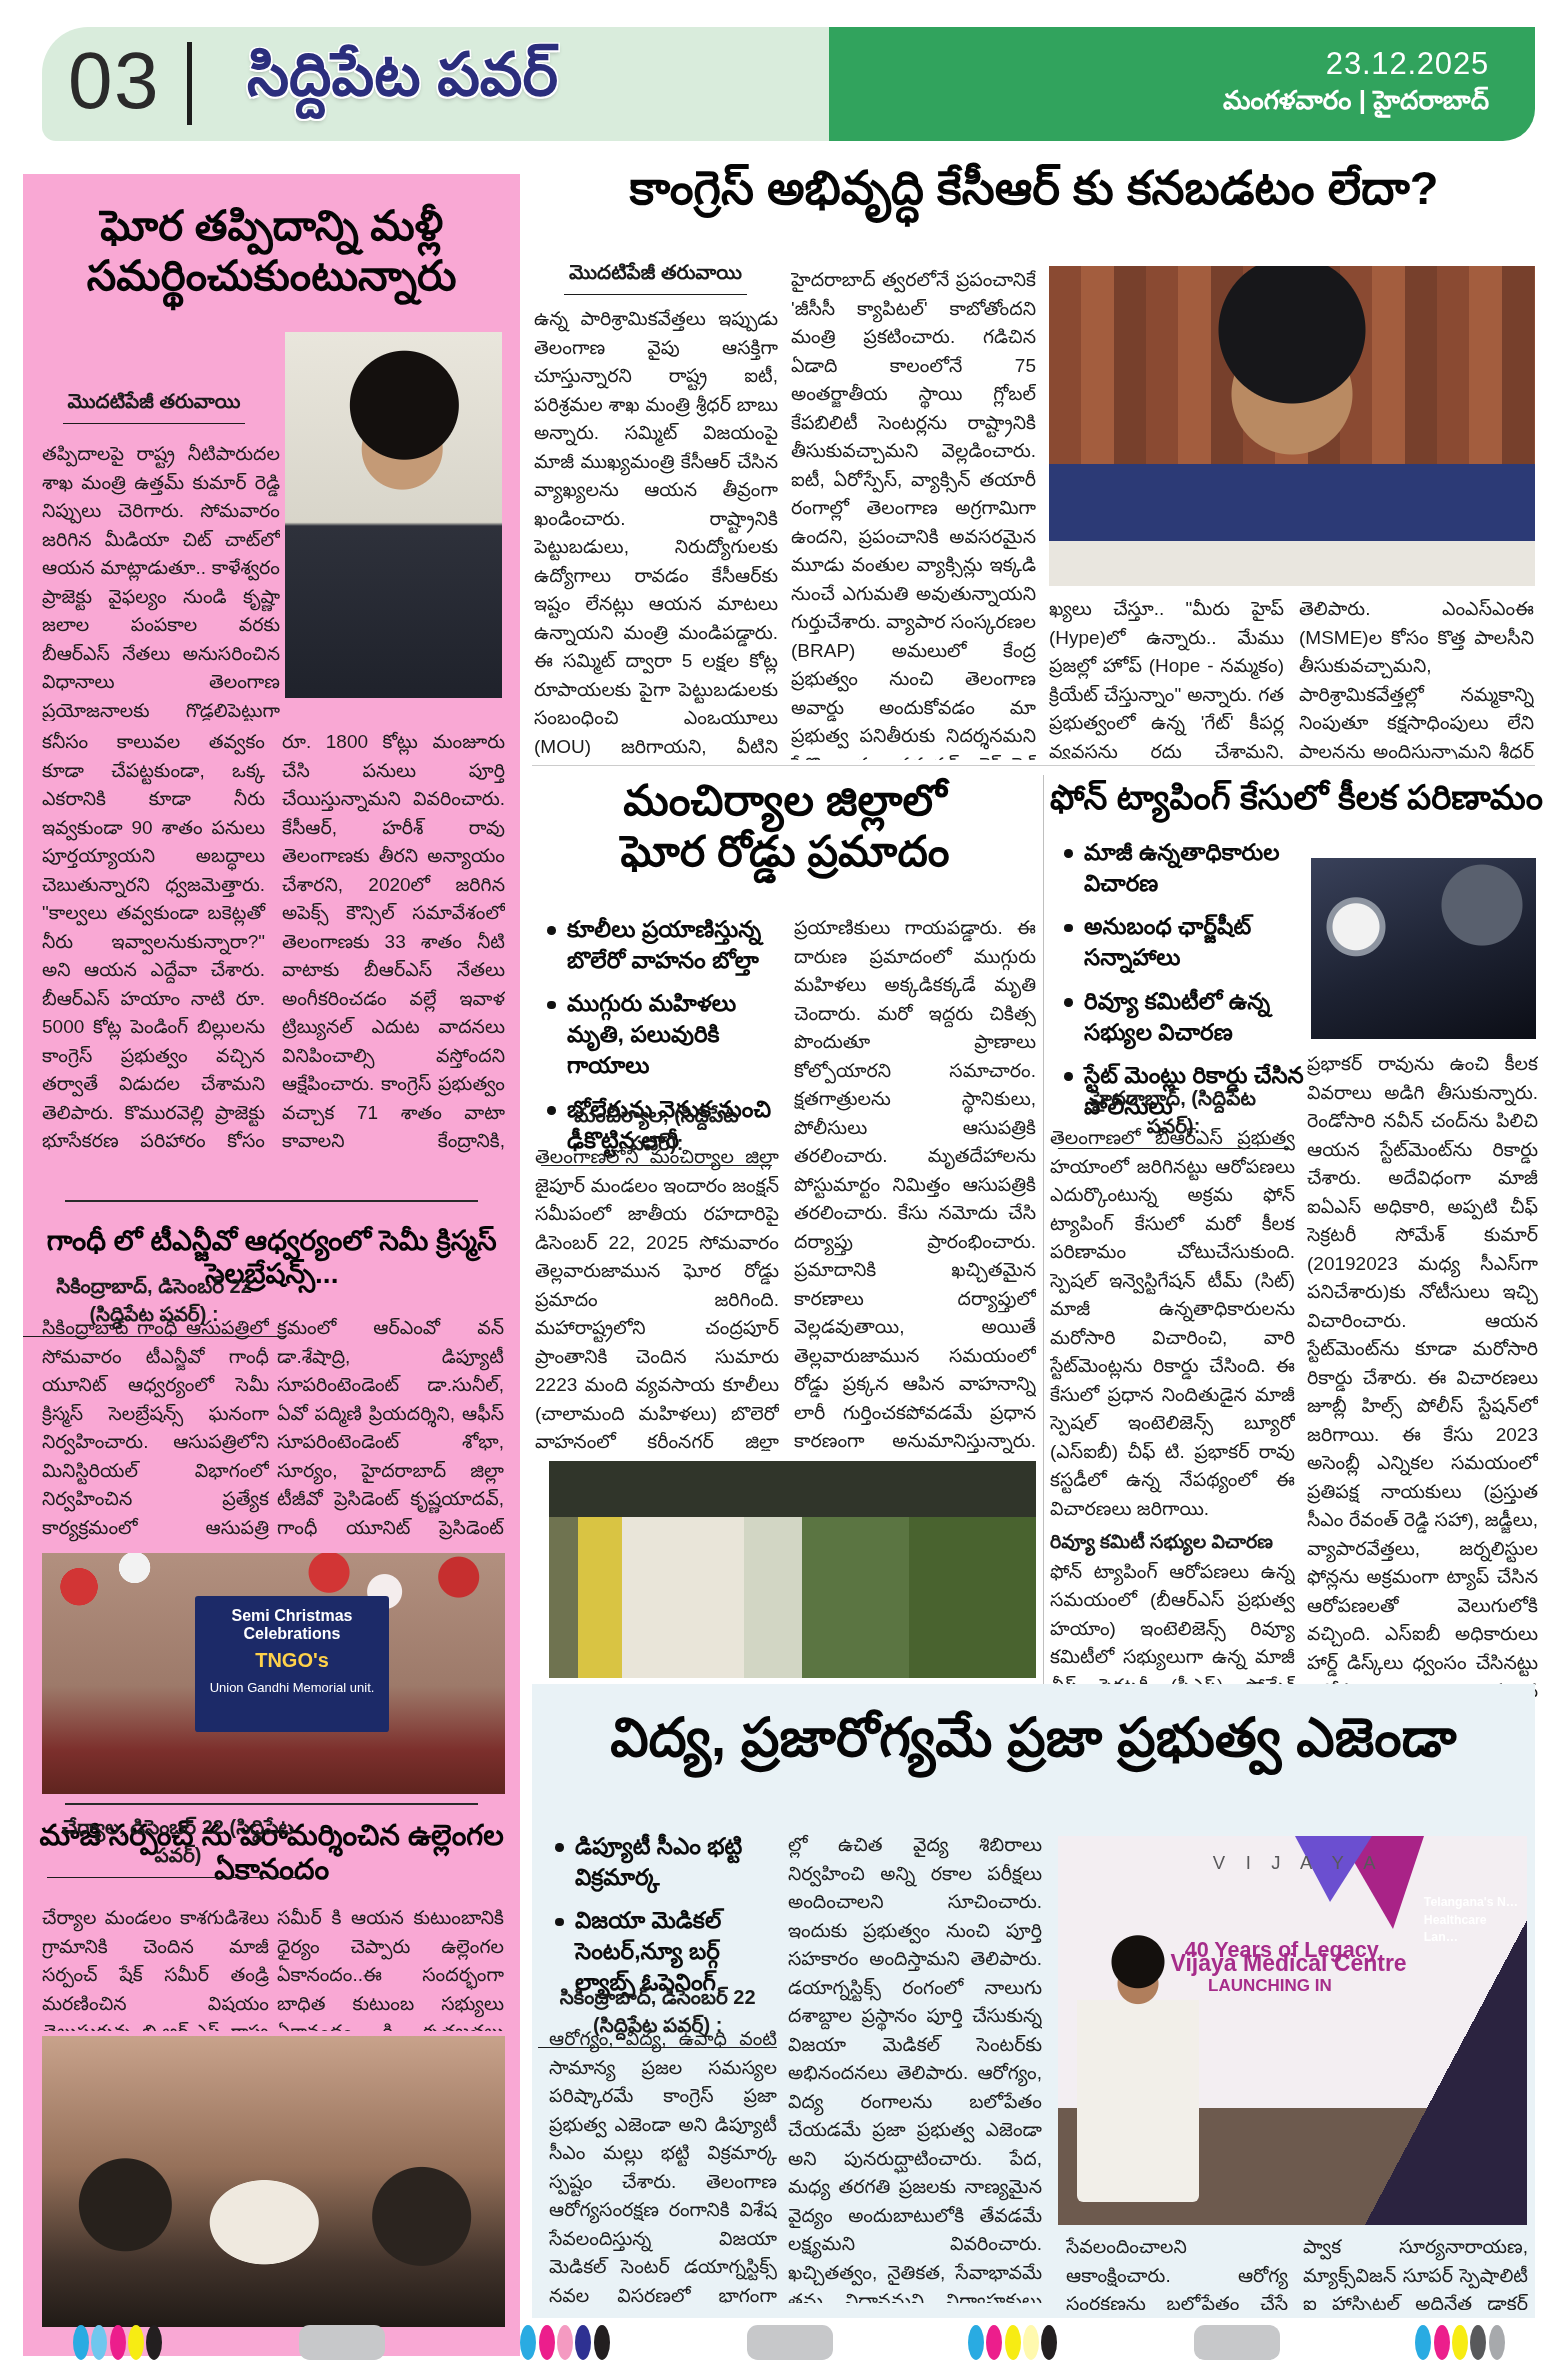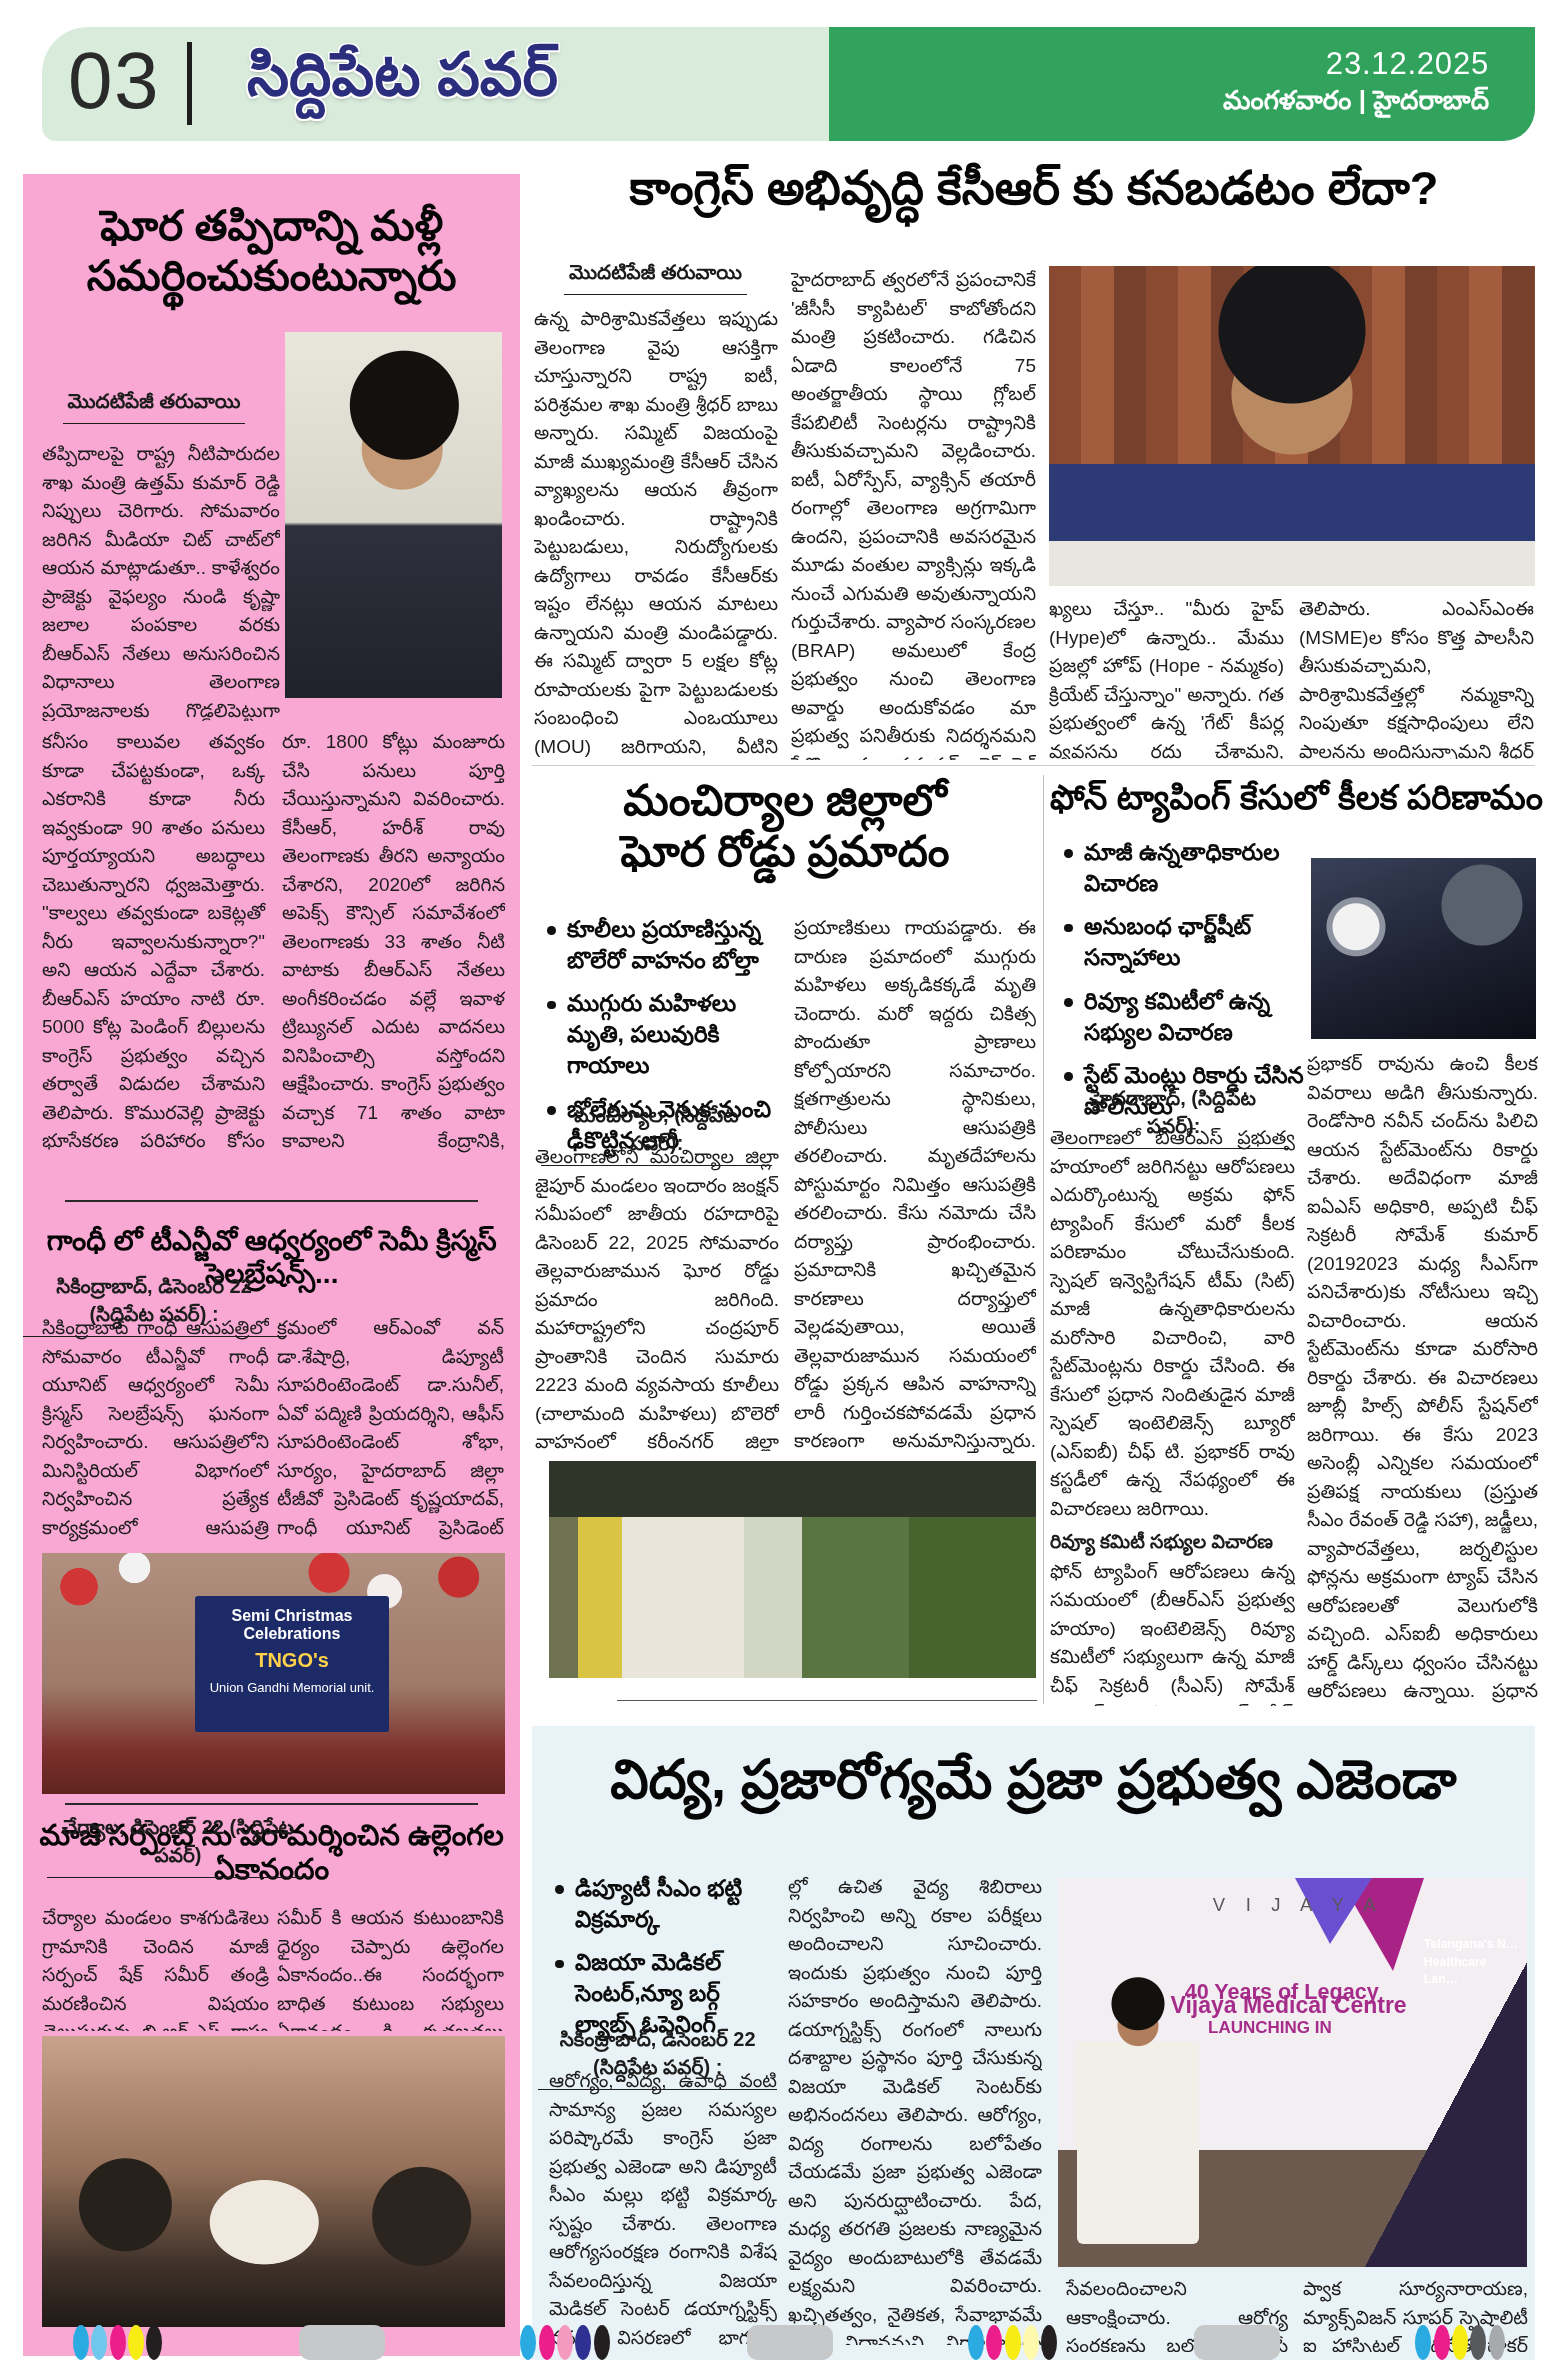--- a/index.html
+++ b/index.html
@@ -188,21 +188,21 @@
   </div>
   <div class="abs body" style="left:1050px;top:1124px;width:245px;height:582px;">
     <span>తెలంగాణలో బీఆర్ఎస్ ప్రభుత్వ హయాంలో జరిగినట్టు ఆరోపణలు ఎదుర్కొంటున్న అక్రమ ఫోన్ ట్యాపింగ్ కేసులో మరో కీలక పరిణామం చోటుచేసుకుంది. స్పెషల్ ఇన్వెస్టిగేషన్ టీమ్ (సిట్) మాజీ ఉన్నతాధికారులను మరోసారి విచారించి, వారి స్టేట్‌మెంట్లను రికార్డు చేసింది. ఈ కేసులో ప్రధాన నిందితుడైన మాజీ స్పెషల్ ఇంటెలిజెన్స్ బ్యూరో (ఎస్ఐబీ) చీఫ్ టి. ప్రభాకర్ రావు కస్టడీలో ఉన్న నేపథ్యంలో ఈ విచారణలు జరిగాయి.</span>
     <span class="sub">రివ్యూ కమిటీ సభ్యుల విచారణ</span>
     <span>ఫోన్ ట్యాపింగ్ ఆరోపణలు ఉన్న సమయంలో (బీఆర్ఎస్ ప్రభుత్వ హయాం) ఇంటెలిజెన్స్ రివ్యూ కమిటీలో సభ్యులుగా ఉన్న మాజీ చీఫ్ సెక్రటరీ (సీఎస్) సోమేశ్ కుమార్, మాజీ ఇంటెలిజెన్స్ చీఫ్ ఐపీఎస్ అధికారి నవీన్ చంద్, జనరల్ అడ్మినిస్ట్రేషన్ డిపార్ట్‌మెంట్ (జీఏడీ) సెక్రటరీలను సిట్ మరోసారి పిలిచి విచారించింది. వీరి స్టేట్‌మెంట్లను రికార్డు చేసింది. ఈ విచారణ జరిగినట్టు తెలుస్తోంది.</span>
     
     
   </div>
   <div class="abs body" style="left:1307px;top:1050px;width:231px;height:655px;">ప్రభాకర్ రావును ఉంచి కీలక వివరాలు అడిగి తీసుకున్నారు. రెండోసారి నవీన్ చంద్‌ను పిలిచి ఆయన స్టేట్‌మెంట్‌ను రికార్డు చేశారు. అదేవిధంగా మాజీ ఐఏఎస్ అధికారి, అప్పటి చీఫ్ సెక్రటరీ సోమేశ్ కుమార్ (20192023 మధ్య సీఎస్‌గా పనిచేశారు)కు నోటీసులు ఇచ్చి విచారించారు. ఆయన స్టేట్‌మెంట్‌ను కూడా మరోసారి రికార్డు చేశారు. ఈ విచారణలు జూబ్లీ హిల్స్ పోలీస్ స్టేషన్‌లో జరిగాయి. ఈ కేసు 2023 అసెంబ్లీ ఎన్నికల సమయంలో ప్రతిపక్ష నాయకులు (ప్రస్తుత సీఎం రేవంత్ రెడ్డి సహా), జడ్జీలు, వ్యాపారవేత్తలు, జర్నలిస్టుల ఫోన్లను అక్రమంగా ట్యాప్ చేసిన ఆరోపణలతో వెలుగులోకి వచ్చింది. ఎస్ఐబీ అధికారులు హార్డ్ డిస్క్‌లు ధ్వంసం చేసినట్టు ఆరోపణలు ఉన్నాయి. ప్రధాన నిందితుడు ప్రభాకర్ రావు డిసెంబర్ 12, 2025న సుప్రీంకోర్టు ఆదేశాల మేరకు లొంగిపోయారు. ఆయన పోలీస్ కస్టడీ డిసెంబర్ 25 వరకు పొడిగించారు. ఇటీవల హైదరాబాద్ నేర పరిశోధన విభాగం అధికారులు కేసు దర్యాప్తును ముమ్మరం చేశారు. ఈ కేసు దర్యాప్తు మరింత వేగవంతమవుతోంది.</div>
 
-  <div class="abs blue" style="left:532px;top:1726px;width:1003px;height:634px;">
+  <div class="abs blue" style="left:532px;top:1684px;width:1003px;height:634px;">
     <div class="abs headline" style="left:15.4px;top:21.6px;width:972px;font-size:54px;">విద్య, ప్రజారోగ్యమే ప్రజా ప్రభుత్వ ఎజెండా</div>
     <ul class="bullets abs" style="left:17px;top:147px;width:225px;">
       <li>డిప్యూటీ సీఎం భట్టి విక్రమార్క</li>
       <li>విజయా మెడికల్ సెంటర్,న్యూ బర్గ్ ల్యాబ్స్ ఓపెనింగ్</li>
     </ul>
     <div class="abs dateline" style="left:6.2px;top:302px;width:239px;">
       <span>సికింద్రాబాద్, డిసెంబర్ 22 (సిద్దిపేట పవర్) :</span>
     </div>
     <div class="abs body" style="left:17px;top:341px;width:228px;height:278px;">ఆరోగ్యం, విద్య, ఉపాధి వంటి సామాన్య ప్రజల సమస్యల పరిష్కారమే కాంగ్రెస్ ప్రజా ప్రభుత్వ ఎజెండా అని డిప్యూటీ సీఎం మల్లు భట్టి విక్రమార్క స్పష్టం చేశారు. తెలంగాణ ఆరోగ్యసంరక్షణ రంగానికి విశేష సేవలందిస్తున్న విజయా మెడికల్ సెంటర్ డయాగ్నస్టిక్స్ నవల విస్తరణలో భాగంగా ఏర్పాటు చేసిన 10 వేల లీ., 25 కిలో లీటర్ల సామర్థ్యంగల అధునాతన ల్యాబ్‌లను సోమవారం ఆయన ప్రారంభించారు. ఈ సందర్భంగా భట్టి మాట్లాడుతూ.. రెండో విడత నగరాల్లో, గ్రామీణ ప్రాంతాల్లో డయాగ్నస్టిక్ సెంటర్ల విస్తరణ జరుగుతుందని వెల్లడించారు. గ్రామీణ ప్రాంతా</div>
     <div class="abs body" style="left:256px;top:147px;width:254px;height:472px;">ల్లో ఉచిత వైద్య శిబిరాలు నిర్వహించి అన్ని రకాల పరీక్షలు అందించాలని సూచించారు. ఇందుకు ప్రభుత్వం నుంచి పూర్తి సహకారం అందిస్తామని తెలిపారు. డయాగ్నస్టిక్స్ రంగంలో నాలుగు దశాబ్దాల ప్రస్థానం పూర్తి చేసుకున్న విజయా మెడికల్ సెంటర్‌కు అభినందనలు తెలిపారు. ఆరోగ్యం, విద్య రంగాలను బలోపేతం చేయడమే ప్రజా ప్రభుత్వ ఎజెండా అని పునరుద్ఘాటించారు. పేద, మధ్య తరగతి ప్రజలకు నాణ్యమైన వైద్యం అందుబాటులోకి తేవడమే లక్ష్యమని వివరించారు. ఖచ్చితత్వం, నైతికత, సేవాభావమే తమ విధానమని నిర్వాహకులు తెలిపారు.</div>

